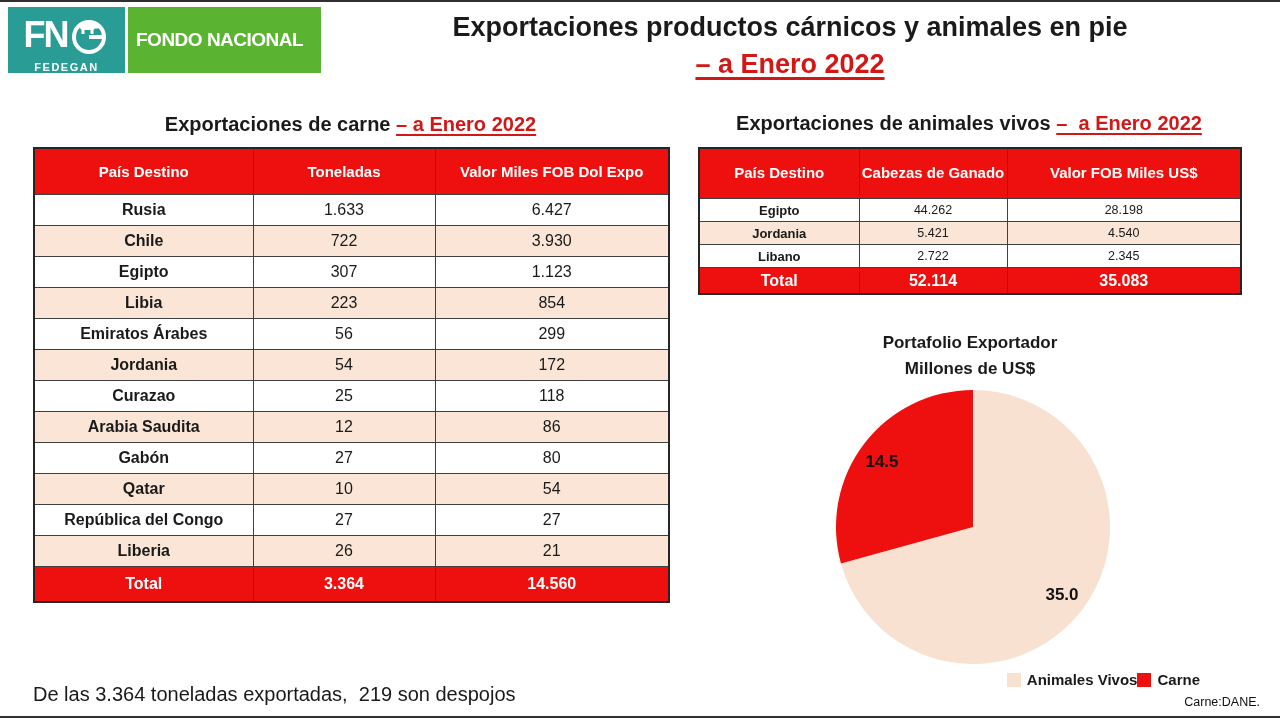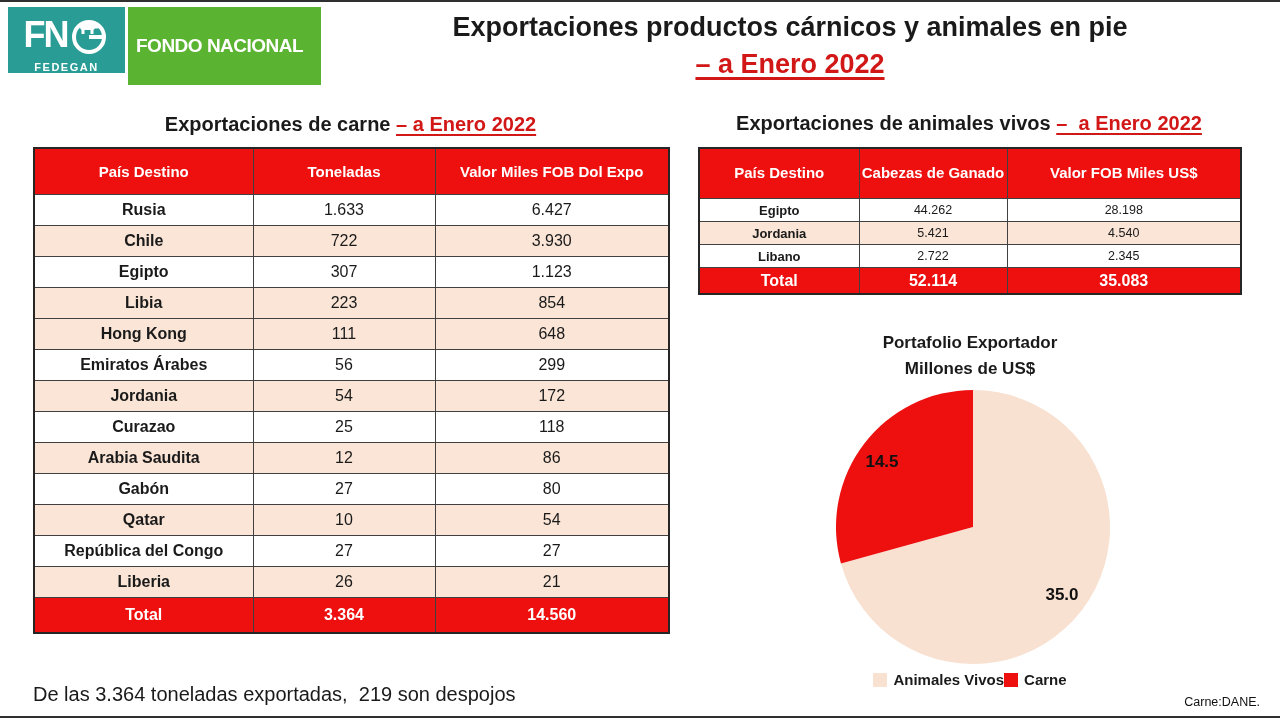--- a/index.html
+++ b/index.html
@@ -10,21 +10,21 @@
   }
   .abs{position:absolute;}
   .pre{white-space:pre;}
 
   
   .edge{left:0;width:1280px;height:2px;background:#2f2f2f;}
 
   
   .logo{left:8px;top:7px;width:314px;height:66px;display:flex;}
   .logo-teal{width:117px;height:66px;background:#2A9C96;display:flex;flex-direction:column;align-items:center;justify-content:flex-end;}
-  .logo-green{width:193px;height:78px;background:#5BB431;margin-left:3px;display:flex;flex-direction:column;justify-content:center;padding-left:8px;box-sizing:border-box;}
+  .logo-green{width:193px;height:66px;background:#5BB431;margin-left:3px;display:flex;flex-direction:column;justify-content:center;padding-left:8px;box-sizing:border-box;}
   .fng-row{display:flex;align-items:center;height:40px;}
   .fng-txt{color:#fff;font-weight:bold;font-size:36px;letter-spacing:-2px;line-height:1;}
   .fedegan{color:#fff;font-weight:bold;font-size:11px;letter-spacing:1.5px;margin-top:6px;}
   .fondo1{color:#fff;font-weight:bold;font-size:19px;letter-spacing:-0.5px;line-height:1.05;}
   .fondo2{color:#fff;font-weight:bold;font-size:25px;letter-spacing:-0.5px;line-height:1.0;}
 
   
   .main-title{left:300px;top:12px;width:980px;text-align:center;font-size:27px;font-weight:bold;color:#1a1a1a;}
   .main-title2{left:300px;top:49px;width:980px;text-align:center;font-size:27px;font-weight:bold;color:#D21717;
                }
@@ -52,21 +52,21 @@
   .live-table td.country{font-size:13px;}
   .live-table tr.total td{height:25px;font-size:16px;}
 
   .note{left:33px;top:683px;font-size:20px;color:#1a1a1a;}
 
   
   .pie-title{left:760px;top:333px;width:420px;text-align:center;font-size:17px;font-weight:bold;}
   .pie-subtitle{left:760px;top:359px;width:420px;text-align:center;font-size:17px;font-weight:bold;}
   .pie-svg{left:836px;top:390px;}
   .pie-label{font-size:17px;font-weight:bold;color:#111;transform:translate(-50%,-50%);}
-  .legend{left:740px;top:671px;width:460px;display:flex;justify-content:center;align-items:center;}
+  .legend{left:740px;top:671px;width:460px;display:flex;justify-content:flex-end;align-items:center;}
   .lg-item{display:flex;align-items:center;gap:6px;font-size:15px;font-weight:bold;color:#1a1a1a;}
   .sw{width:14px;height:14px;display:inline-block;}
   .source{right:20px;top:695px;font-size:12.5px;color:#111;}
 </style>
 </head>
 <body>
 
 <div class="abs edge" style="top:0;"></div>
 <div class="abs edge" style="top:716px;"></div>
 
@@ -126,25 +126,20 @@
       <tr>
         <td class="country">Egipto</td>
         <td>307</td>
         <td>1.123</td>
       </tr>
       <tr class="alt">
         <td class="country">Libia</td>
         <td>223</td>
         <td>854</td>
       </tr>
-      <tr class="alt">
-        <td class="country">Hong Kong</td>
-        <td>111</td>
-        <td>648</td>
-      </tr>
       <tr>
         <td class="country">Emiratos Árabes</td>
         <td>56</td>
         <td>299</td>
       </tr>
       <tr class="alt">
         <td class="country">Jordania</td>
         <td>54</td>
         <td>172</td>
       </tr>

